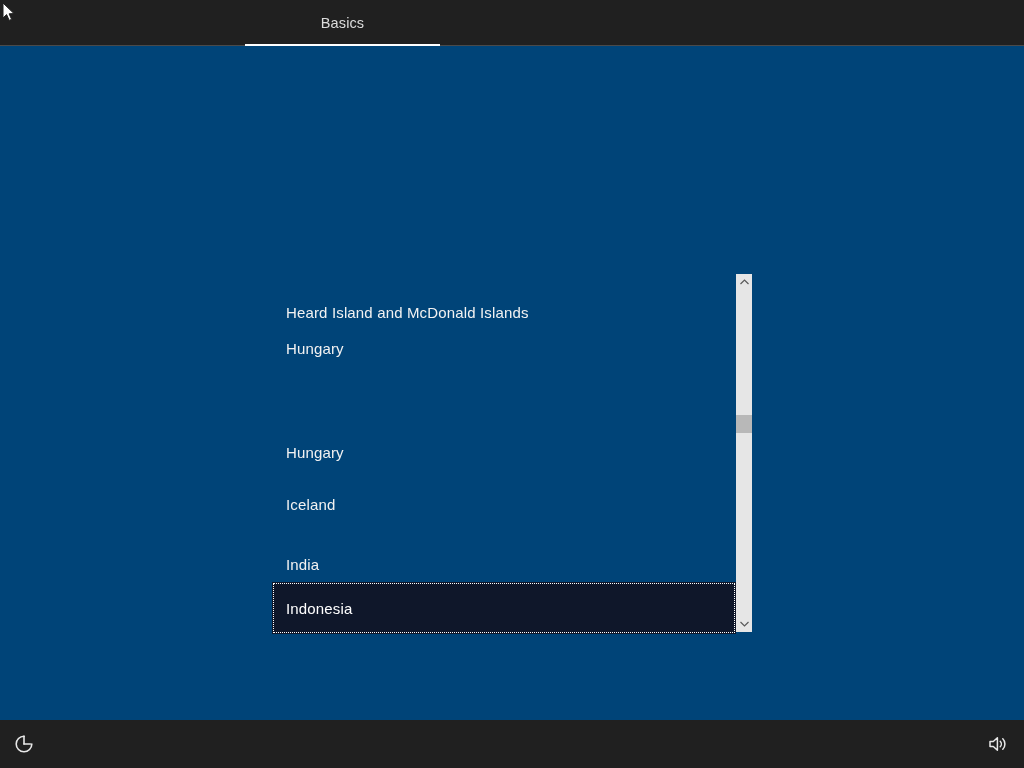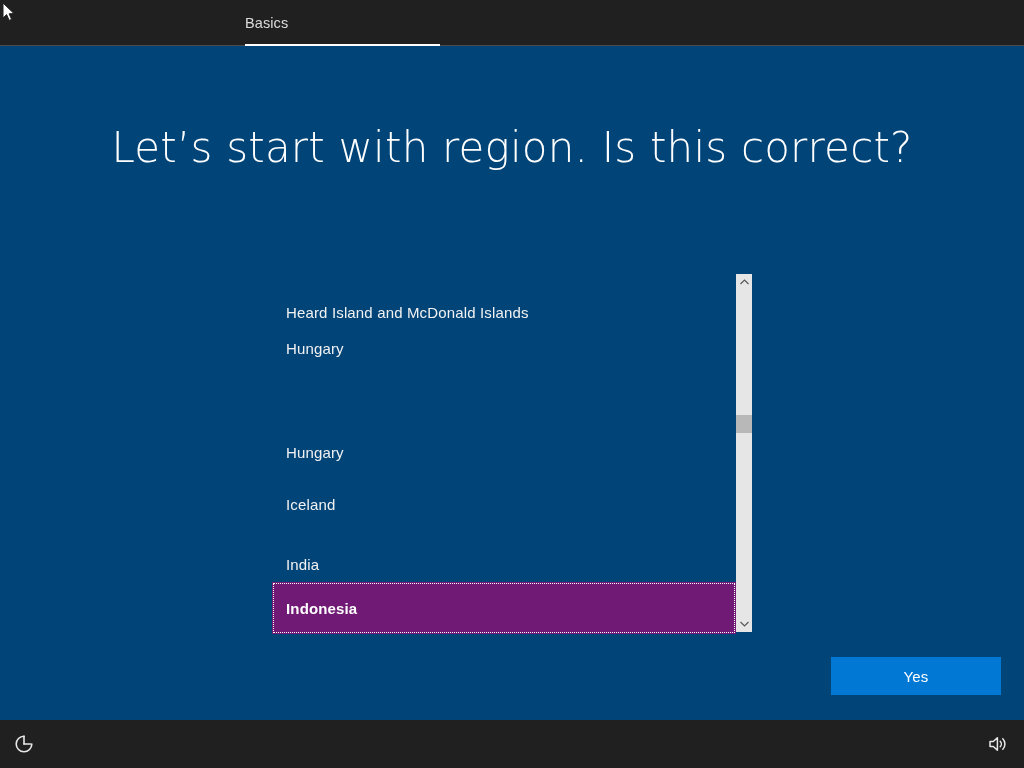--- a/index.html
+++ b/index.html
@@ -29,20 +29,21 @@
     left:0; top:45px;
     width:1024px; height:1px;
     background:#4a4a4a;
   }
   .tab {
     position:absolute;
     left:245px; top:0;
     width:195px; height:46px;
     display:flex;
     align-items:center;
+    justify-content:center;
   }
   .tab-label {
     color:#dcdcdc;
     font-size:14.5px;
     letter-spacing:.1px;
     line-height:1;
   }
   .tab-underline {
     position:absolute;
     left:245px; top:44px;
@@ -89,25 +90,24 @@
     left:0;
     width:464px; height:52px;
     display:flex;
     align-items:center;
     color:#f2f2f2;
     font-size:15px;
     padding-left:14px;
     letter-spacing:.15px;
   }
   .list-item.selected {
-    background:#701a75;
+    background:#0f172a;
     outline:1px dotted #ffffff;
     outline-offset:-2px;
     color:#ffffff;
-    font-weight:bold;
   }
 
   
   .scrollbar {
     position:absolute;
     left:464px; top:4px;
     width:16px; height:358px;
     background:#e6e6e6;
   }
   .sb-arrow {
@@ -177,21 +177,20 @@
   </div>
   <div class="topbar-rule"></div>
   <div class="tab-underline"></div>
 
   <div class="cursor">
     <svg width="14" height="20" viewBox="0 0 14 20">
       <path d="M1,1 L1,16 L4.6,12.6 L7.2,18.4 L9.6,17.3 L7.1,11.8 L12,11.6 Z" fill="#ffffff" stroke="#202020" stroke-width="1"></path>
     </svg>
   </div>
 
-  <h1 class="heading">Let’s start with region. Is this correct?</h1>
 
   <div class="listbox">
 
     <div class="list-items">
       <div class="list-item" style="top:16px">
         <span>Heard Island and McDonald Islands</span>
       </div>
       <div class="list-item" style="top:52px">
         <span>Hungary</span>
       </div>
@@ -218,21 +217,20 @@
       <div class="sb-thumb"></div>
       <div class="sb-arrow down">
         <svg width="9" height="6" viewBox="0 0 9 6">
           <path d="M0.5,1 L4.5,5 L8.5,1" fill="none" stroke="#5a5a5a" stroke-width="1.2"></path>
         </svg>
       </div>
     </div>
 
   </div>
 
-  <button class="yes-btn">Yes</button>
 
   <div class="bottombar">
 
     <div class="bb-icon left">
       <svg width="20" height="20" viewBox="0 0 20 20">
         <path d="M10,2.2 A7.8,7.8 0 1,0 17.8,10" fill="none" stroke="#e8e8e8" stroke-width="1.6" stroke-linecap="round"></path>
         <line x1="10" y1="2.2" x2="10" y2="10" stroke="#e8e8e8" stroke-width="1.6" stroke-linecap="round"></line>
         <line x1="10" y1="10" x2="16.4" y2="10" stroke="#e8e8e8" stroke-width="1.6" stroke-linecap="round"></line>
       </svg>
     </div>

